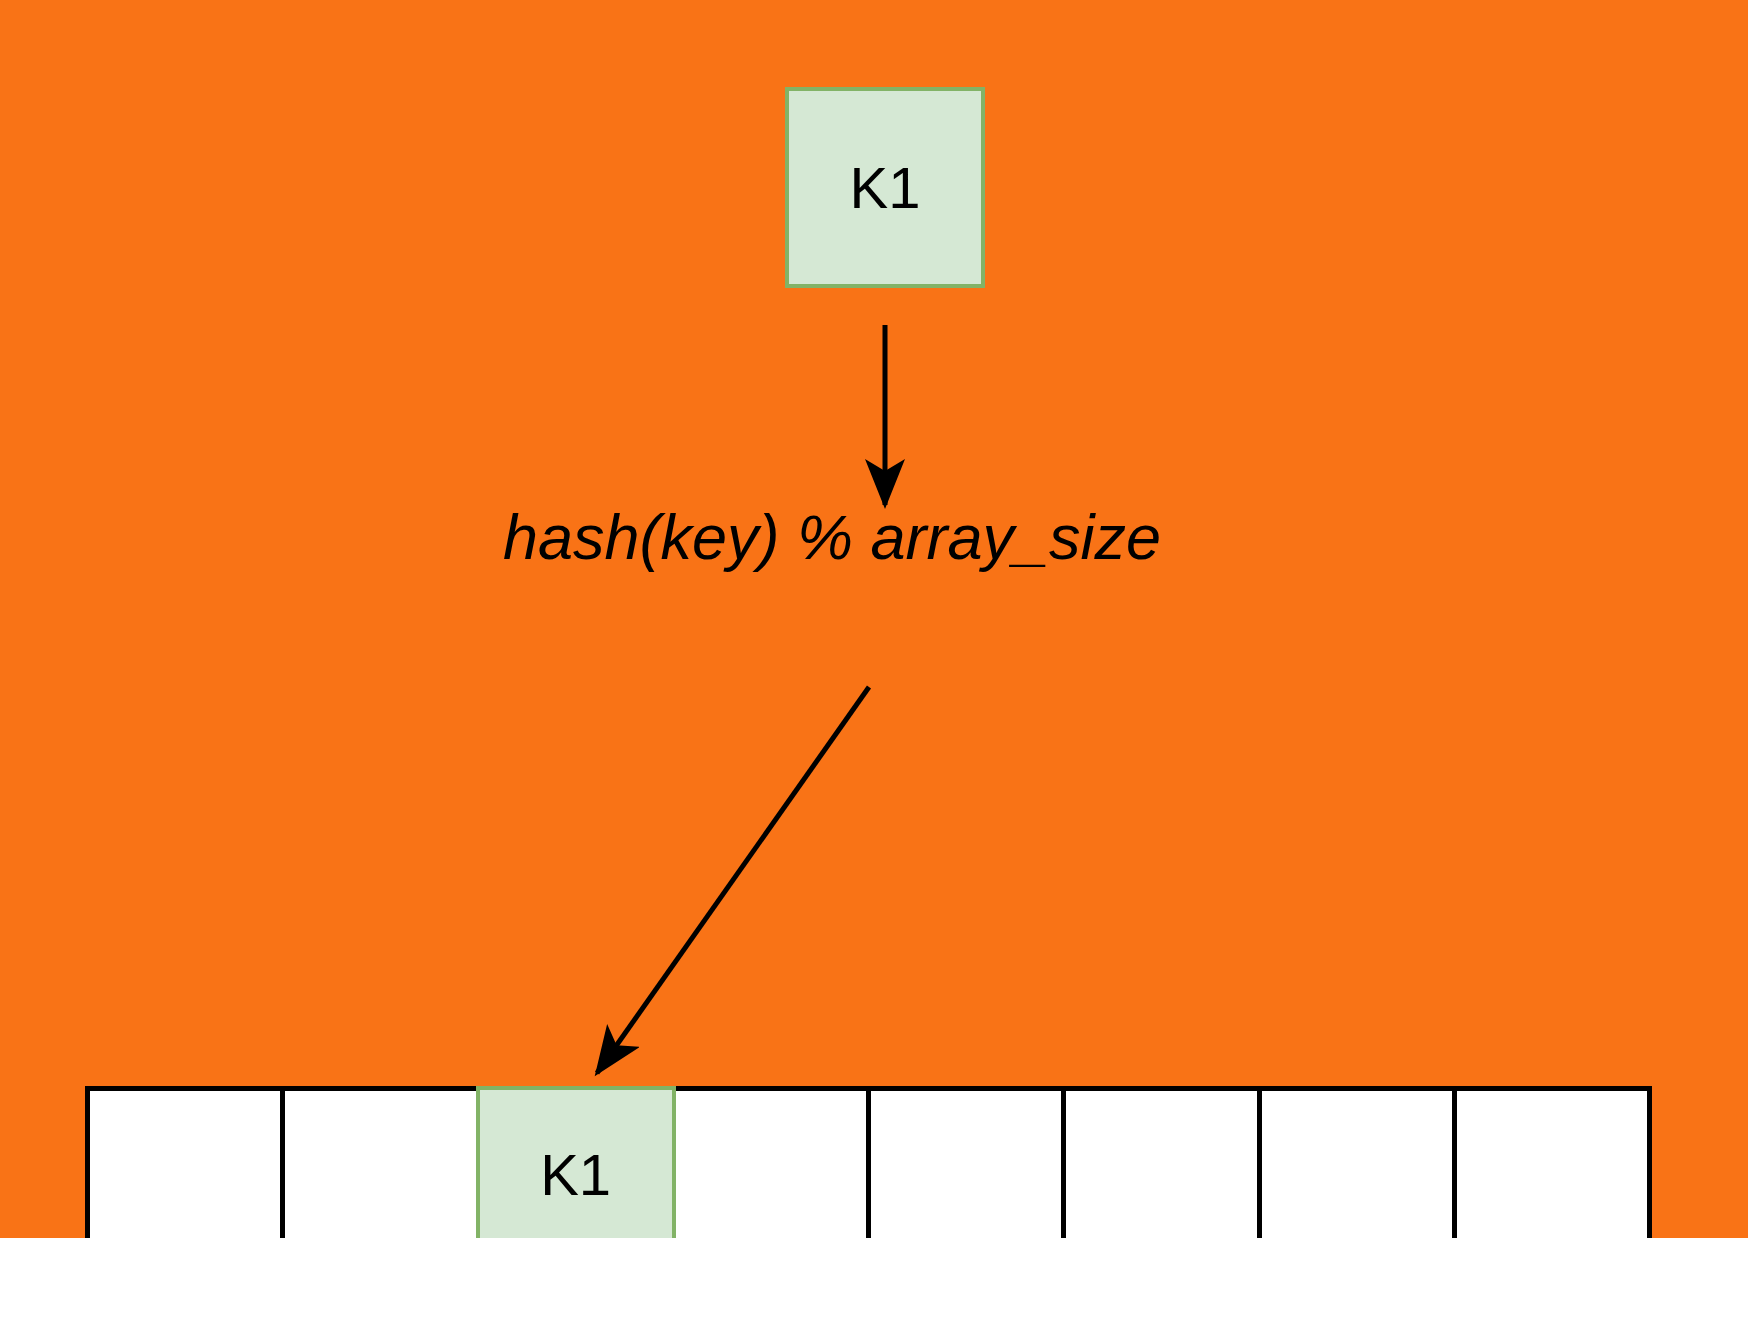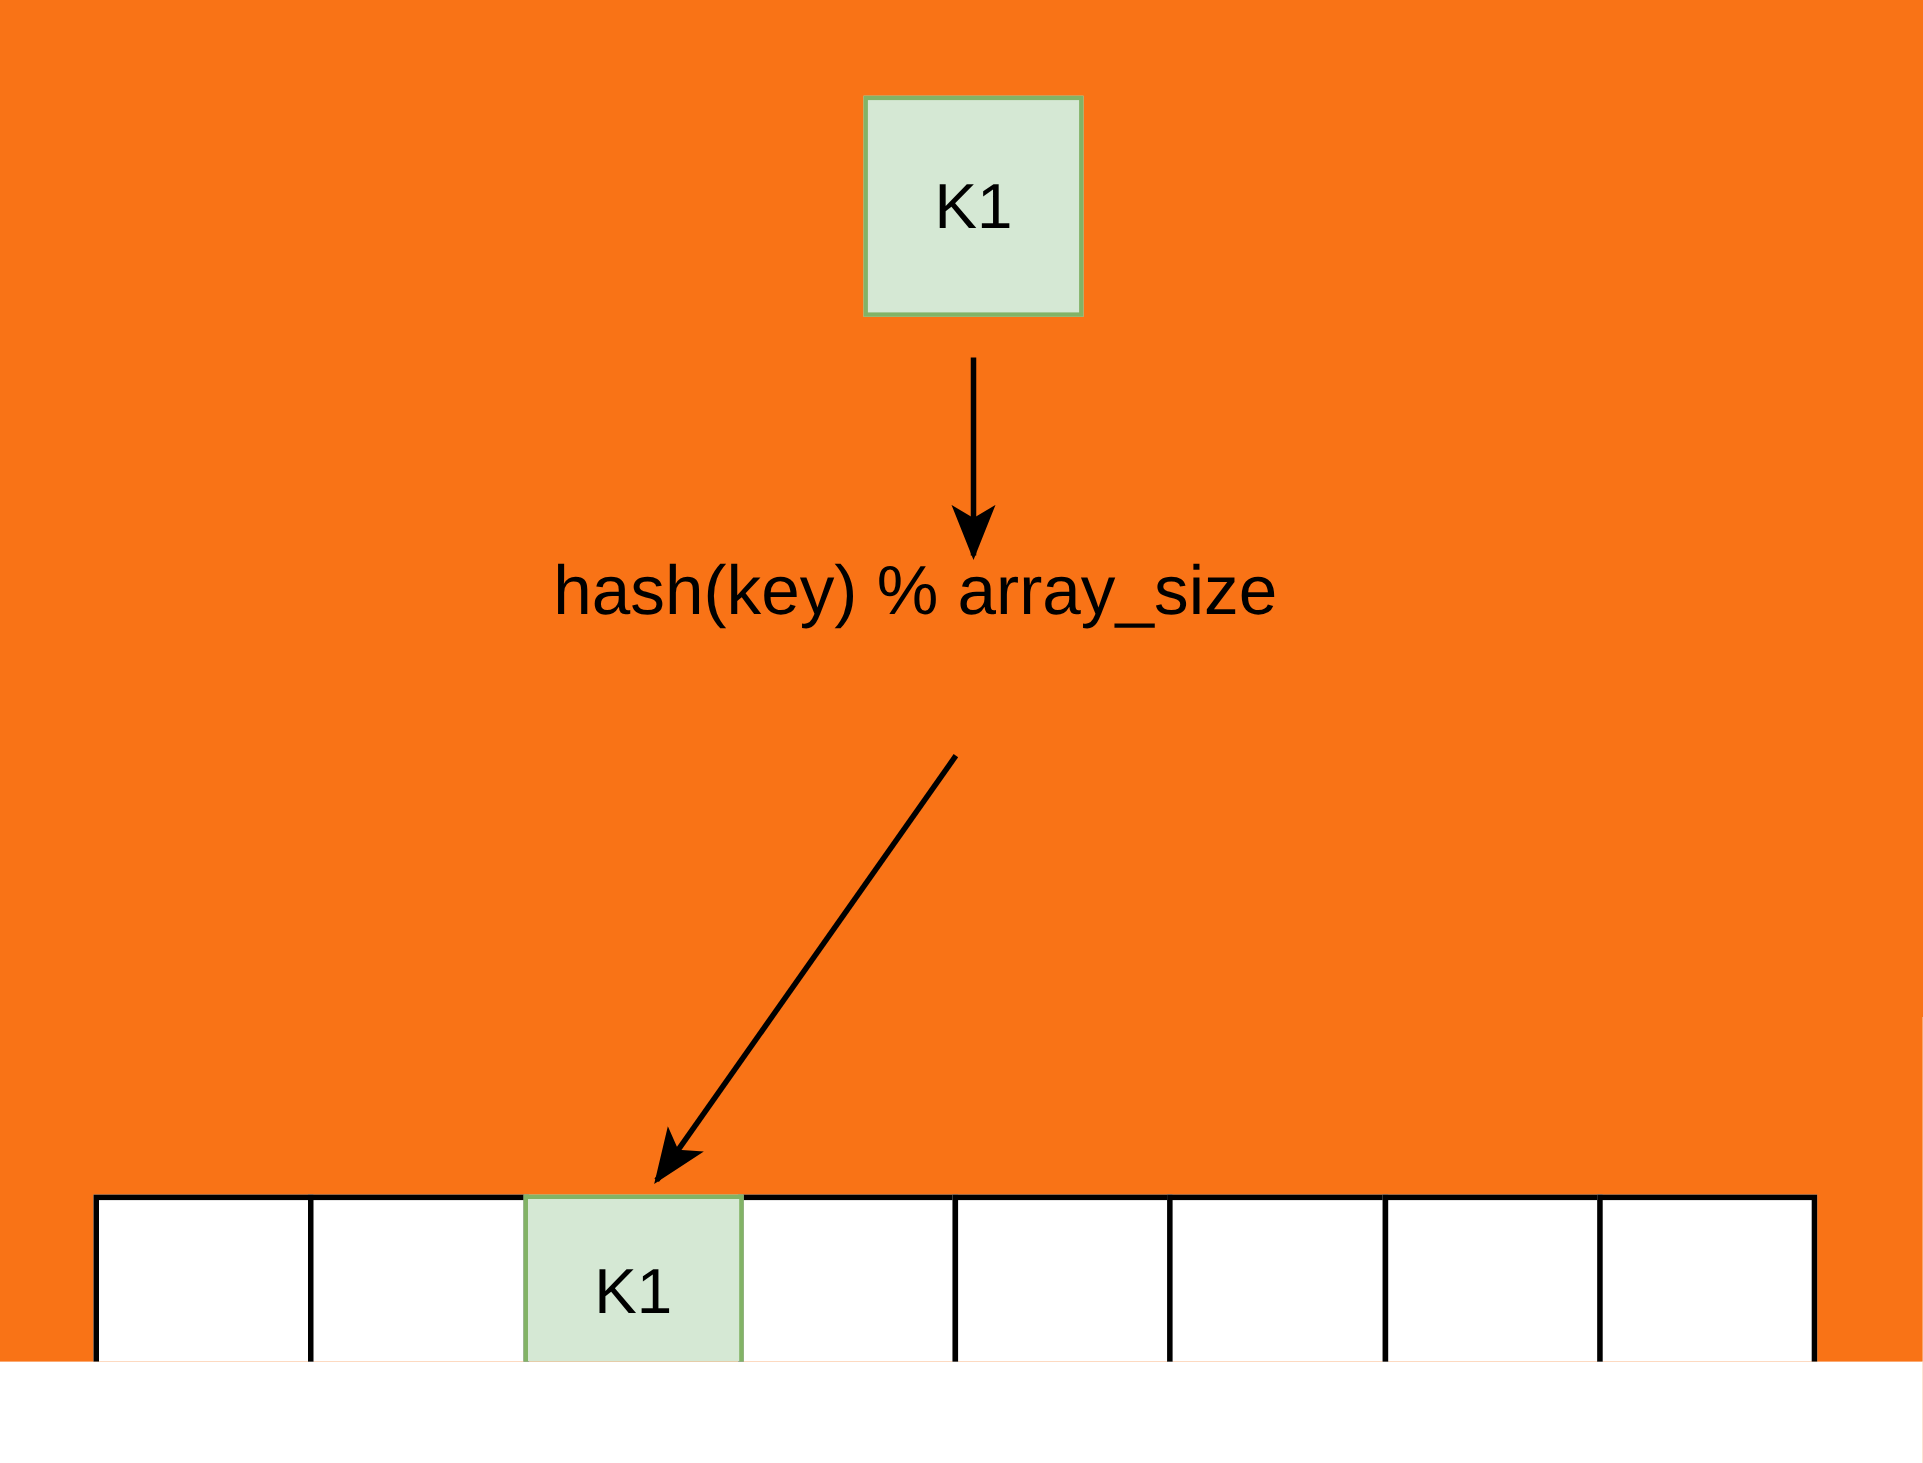--- a/index.html
+++ b/index.html
@@ -59,20 +59,21 @@
     width: 1748px;
     text-align: center;
     font-size: 63px;
     color: #000000;
     line-height: 1.2;
     white-space: nowrap;
   }
   .hash-expression-inner {
     display: inline-block;
     transform: translateX(-42px);
+    font-style: italic;
   }
 
   
   .bucket-array {
     position: absolute;
     left: 85px;
     top: 1086px;
     width: 1602px;
     height: 202px;
     display: flex;

